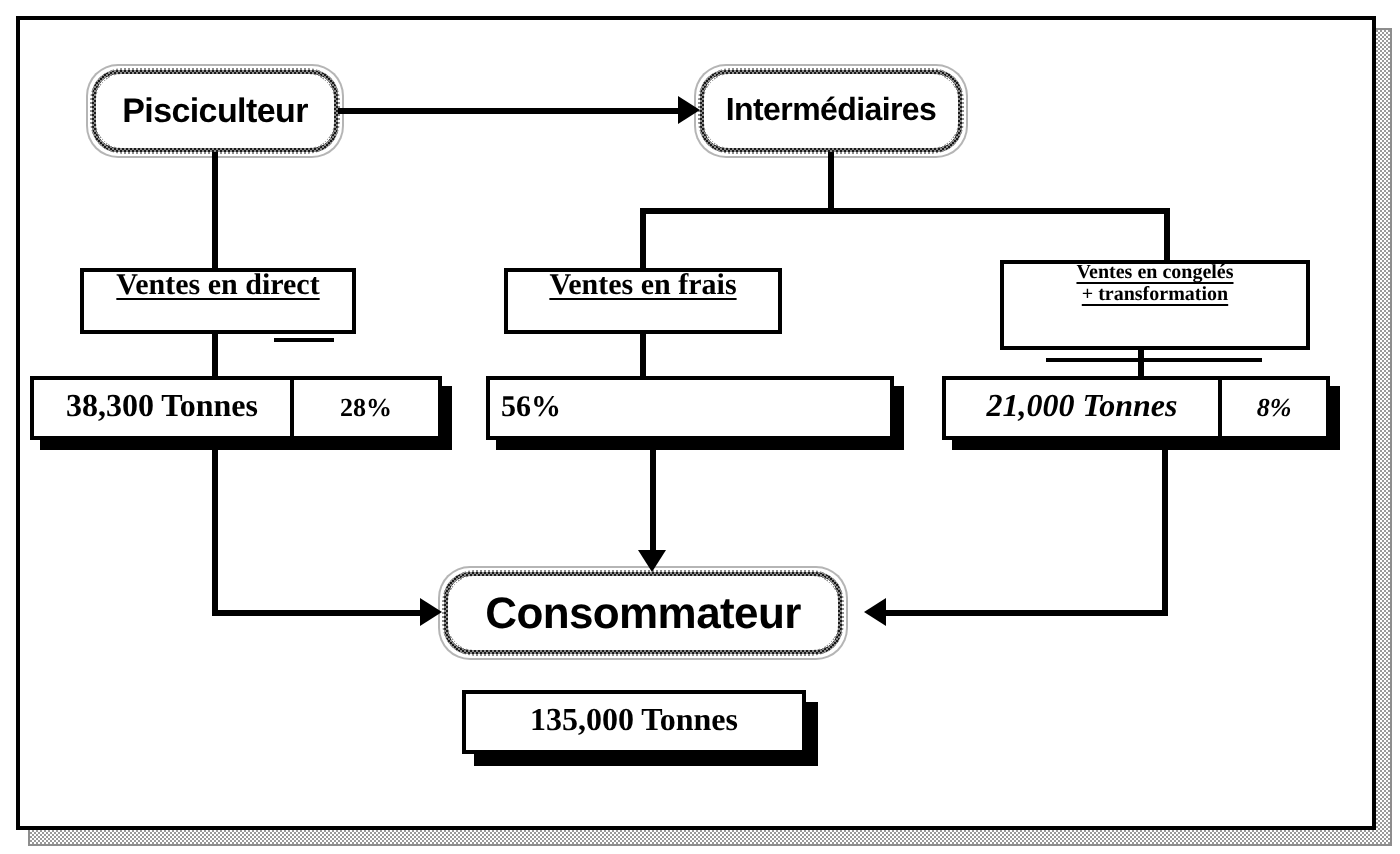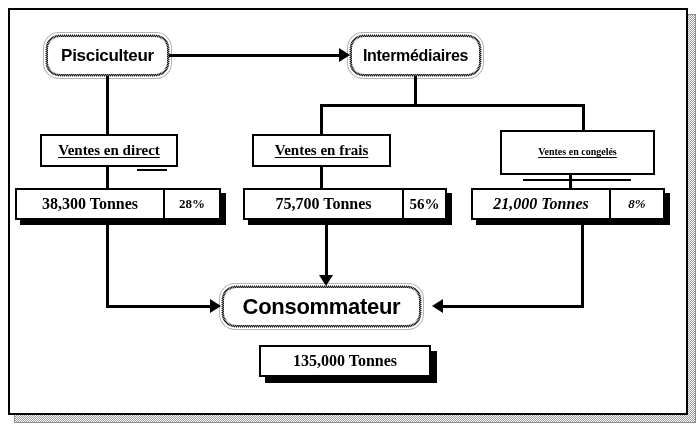--- a/index.html
+++ b/index.html
@@ -32,21 +32,21 @@
     border-radius:16px;pointer-events:none;
     background:repeating-conic-gradient(#8c8c8c 0% 25%, rgba(255,255,255,0) 0% 50%) 0 0/2px 2px;
     -webkit-mask:linear-gradient(#000,#000) content-box,linear-gradient(#000,#000);
     -webkit-mask-composite:xor;mask-composite:exclude;
     border:3px solid transparent;
   }
 
   
   .sbox{
     position:absolute;background:#ffffff;border:2px solid #000;box-sizing:border-box;
-    display:flex;flex-direction:column;align-items:center;justify-content:center;
+    display:flex;flex-direction:column;align-items:center;justify-content:flex-start;
     font-family:"Liberation Serif",serif;font-weight:bold;color:#000;
     text-align:center;line-height:1.06;
   }
   .sbox u{text-decoration:underline;text-underline-offset:1.5px;}
 
   
   .trow{position:absolute;box-sizing:border-box;}
   .trow .shadow{
     position:absolute;left:5px;top:5px;width:100%;height:100%;background:#000;
   }
@@ -58,21 +58,21 @@
     flex:1;display:flex;align-items:center;justify-content:center;
     border-right:2px solid #000;
     font-family:"Liberation Serif",serif;font-weight:bold;color:#000;text-align:right;
   }
   .trow .pct{
     display:flex;align-items:center;justify-content:center;background:#fff;
     font-family:"Liberation Serif",serif;font-weight:bold;color:#000;
   }
 
   
-  .tot{position:absolute;margin-left:28px;}
+  .tot{position:absolute;}
   .tot .shadow{position:absolute;left:6px;top:6px;width:100%;height:100%;background:#000;}
   .tot .body{
     position:relative;width:100%;height:100%;background:#fff;border:2px solid #000;
     box-sizing:border-box;display:flex;align-items:center;justify-content:center;
     font-family:"Liberation Serif",serif;font-weight:bold;color:#000;
   }
 
   
   .ln{position:absolute;background:#000;}
   .vh{width:3px;}
@@ -107,37 +107,37 @@
   <div class="sbox" style="left:40px;top:134px;width:138px;height:33px;font-size:15px;">
     <u>Ventes en direct</u>
   </div>
 
   <div class="sbox" style="left:252px;top:134px;width:139px;height:33px;font-size:15px;">
     <u>Ventes en frais</u>
   </div>
 
   <div class="sbox" style="left:500px;top:130px;width:155px;height:45px;font-size:10px;">
     <u>Ventes en congelés</u>
+    <u>+ transformation</u>
   </div>
 
   <div class="tick" style="left:137px;top:169px;width:30px;"></div>
   <div class="tick" style="left:523px;top:179px;width:108px;"></div>
 
   <div class="trow" style="left:15px;top:188px;width:206px;height:32px;">
     <div class="shadow"></div>
     <div class="cells">
       <div class="val" style="font-size:16px;">38,300 Tonnes</div>
-      <div class="pct" style="width:54px;font-size:13px;">28%</div>
+      <div class="pct" style="width:72px;font-size:13px;">28%</div>
     </div>
   </div>
 
   <div class="trow" style="left:243px;top:188px;width:204px;height:32px;">
     <div class="shadow"></div>
     <div class="cells">
-      <div class="val" style="font-size:16px;">75,700 Tonnes</div>
       <div class="pct" style="width:41px;font-size:15px;">56%</div>
     </div>
   </div>
 
   <div class="trow" style="left:471px;top:188px;width:194px;height:32px;font-style:italic;">
     <div class="shadow"></div>
     <div class="cells">
       <div class="val" style="font-size:16px;">21,000 Tonnes</div>
       <div class="pct" style="width:52px;font-size:13px;">8%</div>
     </div>

